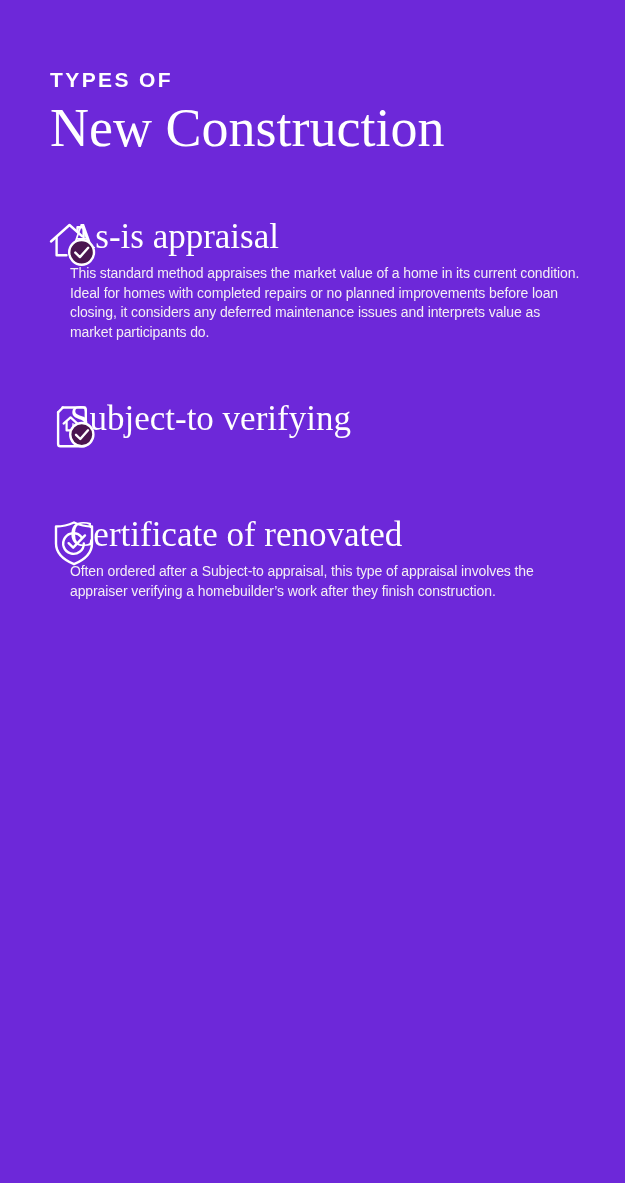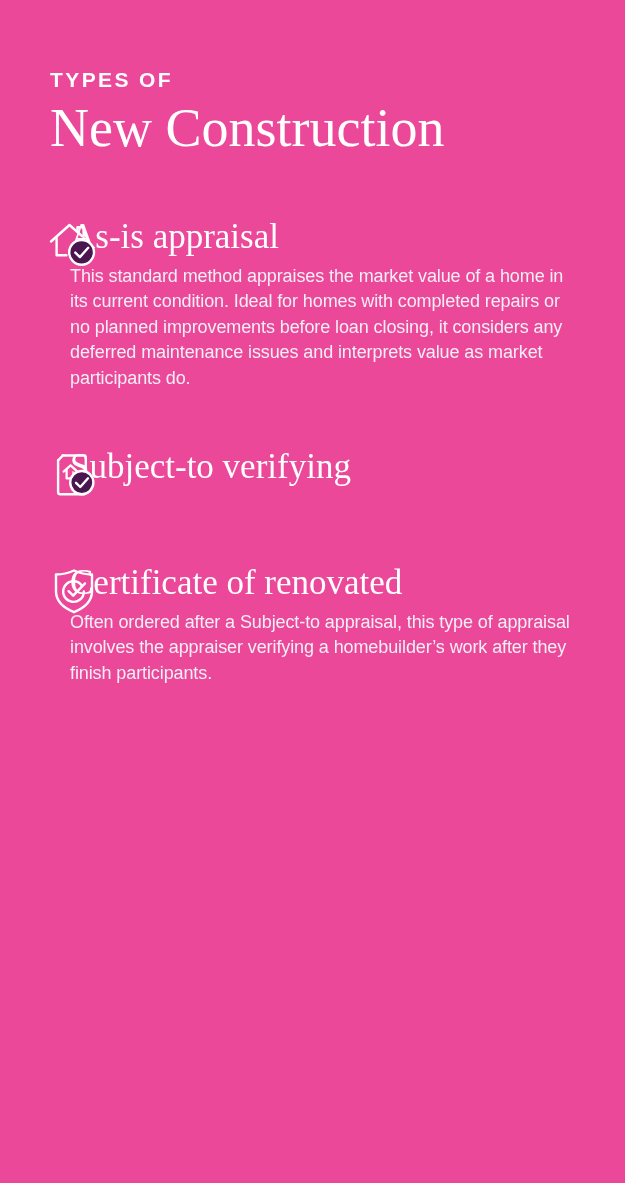--- a/index.html
+++ b/index.html
@@ -10,21 +10,21 @@
     width: 625px;
     height: 1183px;
     background: #4b1550;
     font-family: "Liberation Sans", sans-serif;
     overflow: hidden;
   }
   .card {
     position: relative;
     width: 625px;
     height: 1183px;
-    background: #ec4899;
+    background: #6d28d9;
     box-sizing: border-box;
     padding: 0;
   }
 
   
   .title-block {
     padding: 68px 40px 0 50px;
   }
   .eyebrow {
     font-family: "Liberation Sans", sans-serif;
@@ -78,21 +78,21 @@
   .sec-heading {
     font-family: "Liberation Serif", serif;
     font-weight: normal;
     font-size: 35px;
     line-height: 1.12;
     color: #ffffff;
     margin: 0 0 8px 0;
   }
   .sec-body {
     font-family: "Liberation Sans", sans-serif;
-    font-size: 18px;
+    font-size: 14px;
     line-height: 1.41;
     color: #f4eef5;
     margin: 0;
     letter-spacing: -0.1px;
   }
 </style>
 </head>
 <body>
 
 <div class="card">
@@ -136,17 +136,17 @@
 
     <div class="section">
       <span class="sec-icon">
         <svg viewBox="0 0 52 52" fill="none" xmlns="http://www.w3.org/2000/svg">
           <path d="M26 5.5 C32.2 8.4 38.2 9.5 44 9.5 L44 26.5 C44 35.6 36.4 42.8 26 47.2 C15.6 42.8 8 35.6 8 26.5 L8 9.5 C13.8 9.5 19.8 8.4 26 5.5 Z" stroke="#ffffff" stroke-width="2.4" stroke-linecap="round" stroke-linejoin="round"></path>
           <path d="M33.6 20.2 A10.3 10.3 0 1 0 35.8 26.4" stroke="#ffffff" stroke-width="2.4" stroke-linecap="round"></path>
           <path d="M20.6 26.2 L25.2 30.7 L37 18.4" stroke="#ffffff" stroke-width="2.4" stroke-linecap="round" stroke-linejoin="round"></path>
         </svg>
       </span>
       <h2 class="sec-heading">Certificate of renovated</h2>
-      <p class="sec-body">Often ordered after a Subject-to appraisal, this type of appraisal involves the appraiser verifying a homebuilder’s work after they finish participants.</p>
+      <p class="sec-body">Often ordered after a Subject-to appraisal, this type of appraisal involves the appraiser verifying a homebuilder’s work after they finish construction.</p>
     </div>
 
   </div>
 </div>
 
 </body></html>

